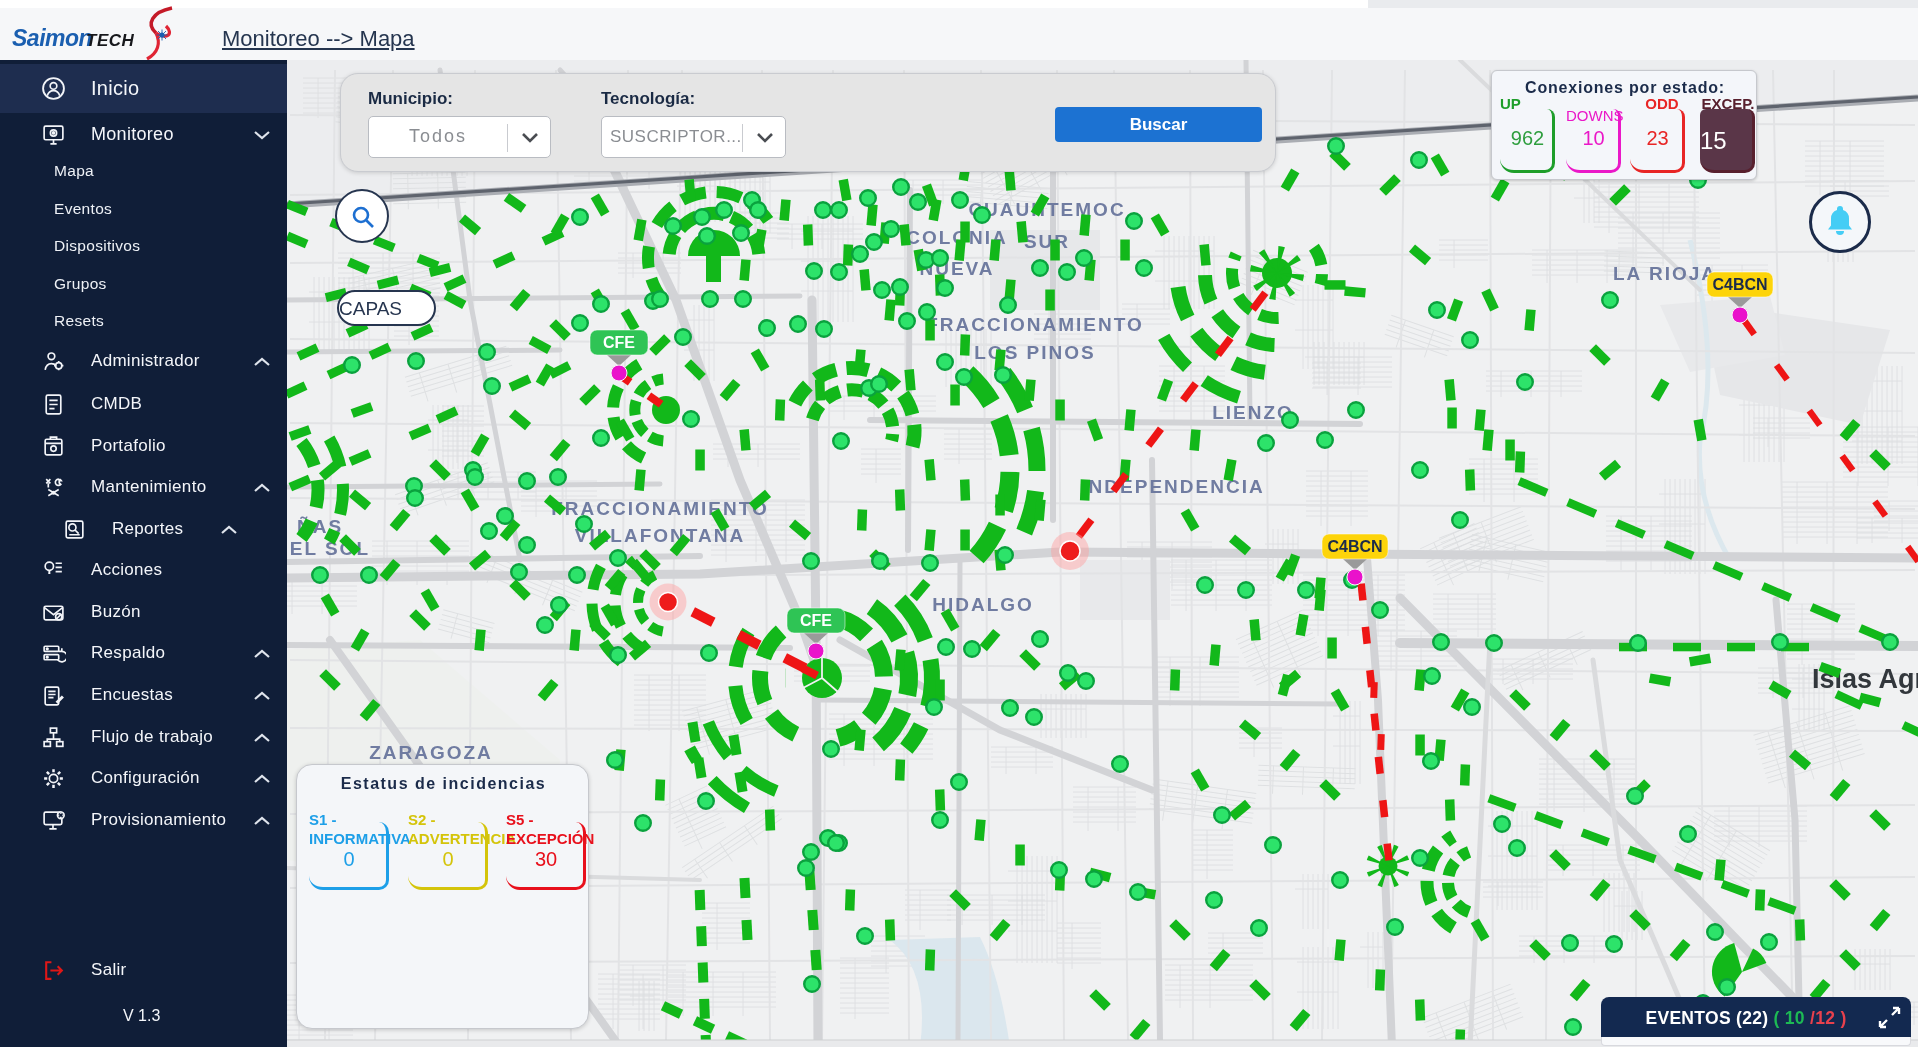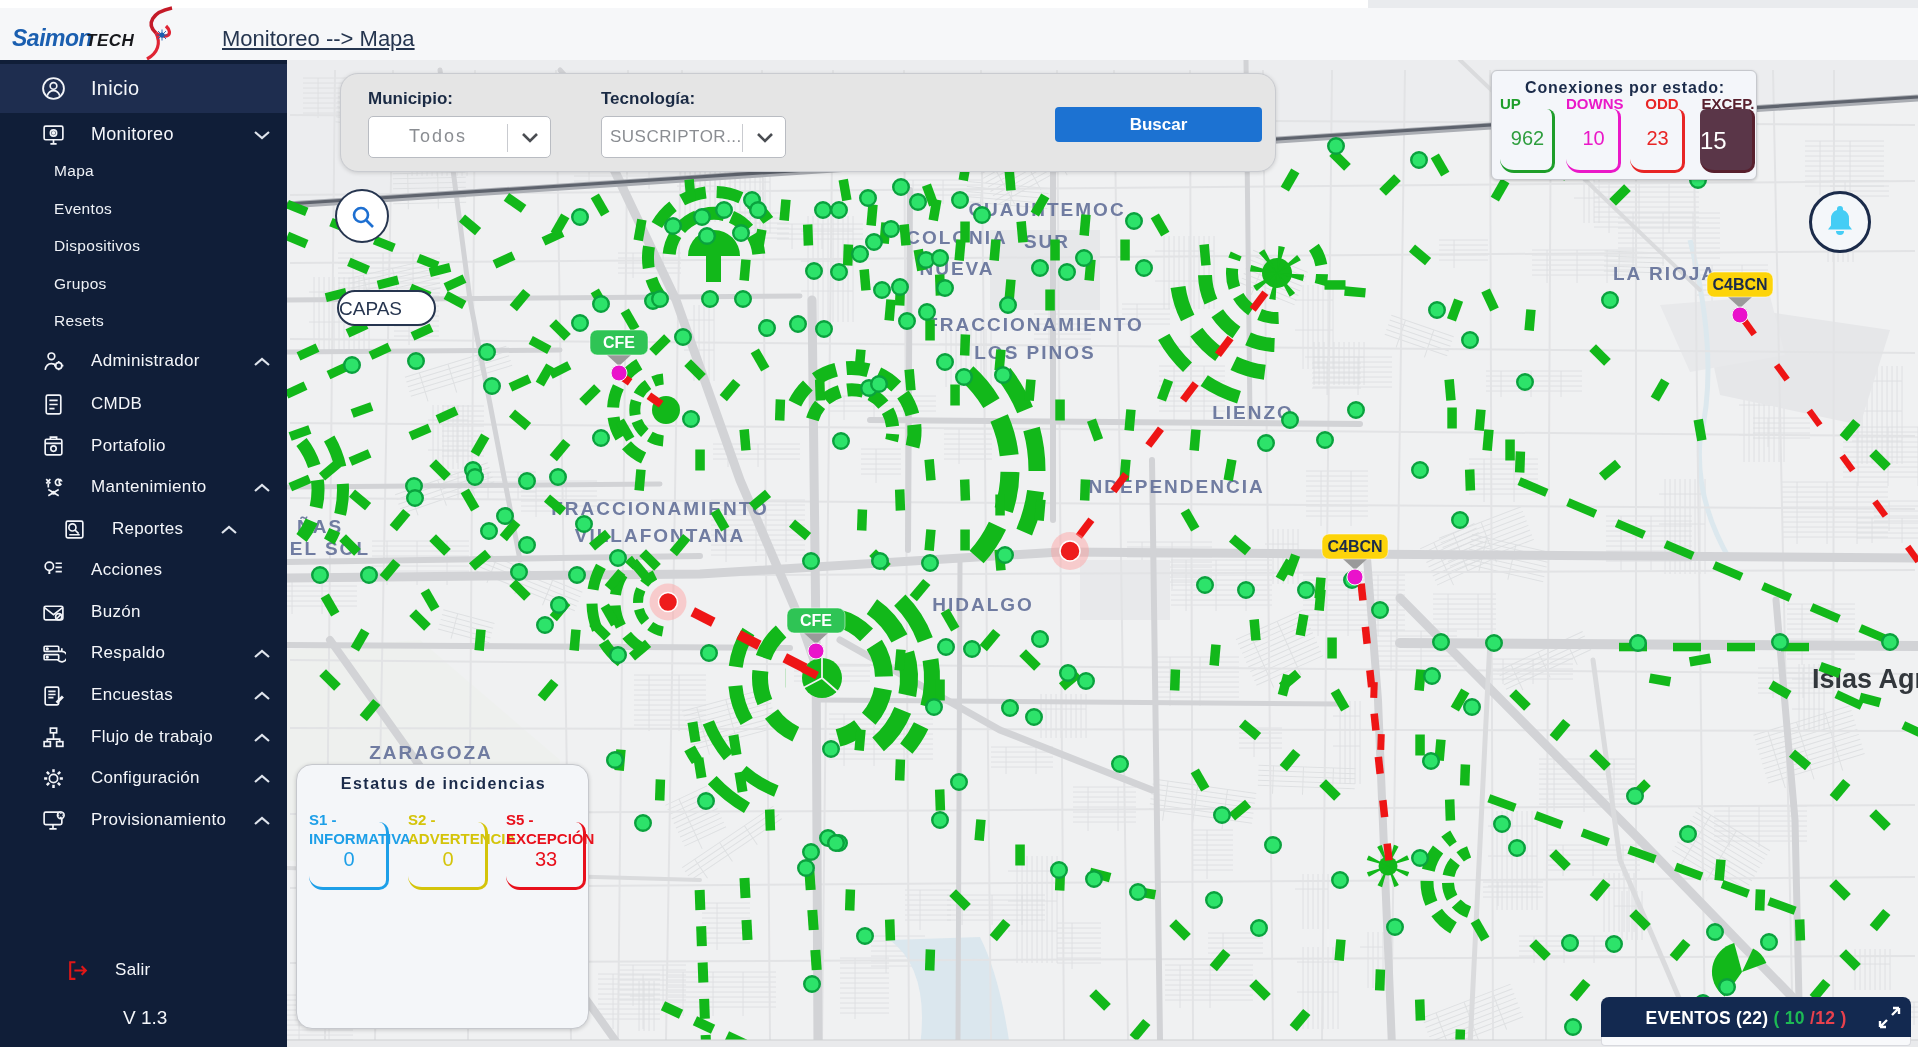--- a/index.html
+++ b/index.html
@@ -2434,27 +2434,27 @@
           <rect x="3" y="4" width="17" height="12" rx="1.5"></rect>
           <path d="M8 20 h7 M11.5 16 v4"></path>
           <circle cx="19" cy="7" r="3.2" fill="#101e38"></circle>
           <path d="M19 4.5 v1 M19 8.5 v1 M16.5 7 h1 M20.5 7 h1"></path>
         </svg></div>
       <div style="position:absolute;left:91px;top:0;height:40px;display:flex;align-items:center;font-size:17px;color:#f4f6fa;letter-spacing:0.3px">Provisionamiento</div>
       <div style="position:absolute;right:14px;top:14px"><svg width="22" height="14" viewBox="0 0 22 14" fill="none" stroke="#dfe4ec" stroke-width="2.2">
           <path d="M4 10 L11 4 L18 10"></path>
         </svg></div>
     </div>
-    <div style="position:absolute;left:0;top:890.0px;width:287px;height:40px;margin-left:24px;">
+    <div style="position:absolute;left:0;top:890.0px;width:287px;height:40px;">
       <div style="position:absolute;left:41px;top:7.5px"><svg width="25" height="25" viewBox="0 0 24 24" fill="none" stroke="#e01717" stroke-width="2">
           <path d="M10 4 H5 V20 H10 M9 12 h11 M16 8 l4 4 -4 4"></path>
         </svg></div>
       <div style="position:absolute;left:91px;top:0;height:40px;display:flex;align-items:center;font-size:17px;color:#f4f6fa;letter-spacing:0.3px">Salir</div>
     </div>
-    <div style="position:absolute;left:123px;top:947px;font-size:19px;color:#f4f6fa">V 1.3</div>
+    <div style="position:absolute;left:123px;top:947px;font-size:16px;color:#f4f6fa">V 1.3</div>
   </div>
 <div style="position:absolute;left:340px;top:73px;width:936px;height:99px;background:#e5e5e5;border:1px solid #c9cbd0;border-radius:18px;box-shadow:0 1px 4px rgba(0,0,0,0.15);z-index:6">
 <div style="position:absolute;left:27px;top:15px;font-size:17px;font-weight:bold;color:#1a2a44">Municipio:</div>
 <div style="position:absolute;left:27px;top:42px;width:183px;height:42px;background:#fff;border:1px solid #b9bcc2;border-radius:5px">
 <div style="position:absolute;left:0;top:9px;width:138px;text-align:center;font-size:18px;color:#8a8d92;letter-spacing:2px">Todos</div>
 <div style="position:absolute;left:138px;top:7px;width:1px;height:28px;background:#c9cbd0"></div>
 <svg style="position:absolute;left:150px;top:14px" width="22" height="14" viewBox="0 0 22 14" fill="none" stroke="#4a4d52" stroke-width="2.6">
         <path d="M4 3 L11 10 L18 3"></path>
       </svg>
 </div>
@@ -2474,21 +2474,21 @@
       <path d="M16.5 16.5 L23 23"></path>
     </svg>
 </div>
 <div style="position:absolute;left:337px;top:290px;width:99px;height:36px;background:#fff;border:2px solid #26354f;border-radius:18px;text-align:left;line-height:33px;font-size:19px;color:#26354f;z-index:6">CAPAS</div>
 <div style="position:absolute;left:1491px;top:70px;width:266px;height:110px;background:#f4f6fa;border:1px solid #c6c8cd;border-radius:6px;box-shadow:0 1px 3px rgba(0,0,0,0.2);z-index:6">
 <div style="position:absolute;left:0;top:8px;width:266px;text-align:center;font-size:16px;font-weight:bold;color:#1b2b4a;letter-spacing:0.8px">Conexiones por estado:</div>
 <div style="position:absolute;left:8px;top:24px;font-size:15px;font-weight:bold;color:#1e9e2a;width:40px;text-align:left">UP</div>
 <div style="position:absolute;left:8px;top:38px;width:55px;height:64px;border-right:3px solid #1e9e2a;border-bottom:3px solid #1e9e2a;border-radius:6px 8px 10px 14px">
 <div style="position:absolute;left:0;top:18px;width:55px;text-align:center;font-size:20px;color:#2f9e3f">962</div>
     </div>
-<div style="position:absolute;left:74px;top:24px;font-size:15px;font-weight:bold;color:#ea18c8;width:56px;text-align:center">DOWNS</div>
+<div style="position:absolute;left:74px;top:36px;font-size:15px;font-weight:normal;color:#ea18c8;width:56px;text-align:center">DOWNS</div>
 <div style="position:absolute;left:74px;top:38px;width:55px;height:64px;border-right:3px solid #ea18c8;border-bottom:3px solid #ea18c8;border-radius:6px 8px 10px 14px">
 <div style="position:absolute;left:0;top:18px;width:55px;text-align:center;font-size:20px;color:#ea18c8">10</div>
     </div>
 <div style="position:absolute;left:142px;top:24px;font-size:15px;font-weight:bold;color:#e82525;width:56px;text-align:center">ODD</div>
 <div style="position:absolute;left:138px;top:38px;width:55px;height:64px;border-right:3px solid #e82525;border-bottom:3px solid #e82525;border-radius:6px 8px 10px 14px">
 <div style="position:absolute;left:0;top:18px;width:55px;text-align:center;font-size:20px;color:#e82525">23</div>
     </div>
 <div style="position:absolute;left:208px;top:24px;font-size:15px;font-weight:bold;color:#58202e;width:56px;text-align:center">EXCEP.</div>
 <div style="position:absolute;left:208px;top:38px;width:55px;height:64px;background:#5a3648;border-right:3px solid #58202e;border-bottom:3px solid #58202e;border-radius:6px 8px 10px 14px">
 <div style="position:absolute;left:0;top:18px;width:55px;text-align:left;font-size:24px;color:#ffffff">15</div>
@@ -2511,21 +2511,21 @@
 <div style="position:absolute;left:111px;top:45px;width:82px">
 <div style="font-size:15px;font-weight:bold;color:#d4c40a;line-height:19px">S2 -<br>ADVERTENCIA</div>
     </div>
 <div style="position:absolute;left:111px;top:57px;width:80px;height:68px;border-right:3px solid #d4c40a;border-bottom:3px solid #d4c40a;border-radius:6px 10px 10px 14px">
 <div style="position:absolute;left:0;top:26px;width:80px;text-align:center;font-size:20px;color:#d4c40a">0</div>
     </div>
 <div style="position:absolute;left:209px;top:45px;width:82px">
 <div style="font-size:15px;font-weight:bold;color:#e8101c;line-height:19px">S5 -<br>EXCEPCIÓN</div>
     </div>
 <div style="position:absolute;left:209px;top:57px;width:80px;height:68px;border-right:3px solid #e8101c;border-bottom:3px solid #e8101c;border-radius:6px 10px 10px 14px">
-<div style="position:absolute;left:0;top:26px;width:80px;text-align:center;font-size:20px;color:#e8101c">33</div>
+<div style="position:absolute;left:0;top:26px;width:80px;text-align:center;font-size:20px;color:#e8101c">30</div>
     </div>
 </div>
 <div style="position:absolute;left:1601px;top:997px;width:310px;height:40px;background:#132950;border-radius:8px 8px 0 0;z-index:6">
 <div style="position:absolute;left:0;top:11px;width:290px;text-align:center;font-size:17.5px;font-weight:bold;color:#fff;letter-spacing:0.3px">EVENTOS (22) <span style="color:#1db954">( 10 </span><span style="color:#e8414d">/12 )</span></div>
 <svg style="position:absolute;right:10px;top:9px" width="23" height="23" viewBox="0 0 23 23" fill="none" stroke="#fff" stroke-width="2.4">
       <path d="M14 9 L21 2 M21 2 h-6 M21 2 v6 M9 14 L2 21 M2 21 h6 M2 21 v-6"></path>
     </svg>
 </div>
 <div style="position:absolute;left:1601px;top:1037px;width:310px;height:9px;background:#f8f9fb;border:1px solid #d8d9de;border-top:none;border-radius:0 0 4px 4px;z-index:6"></div>
 </body></html>

